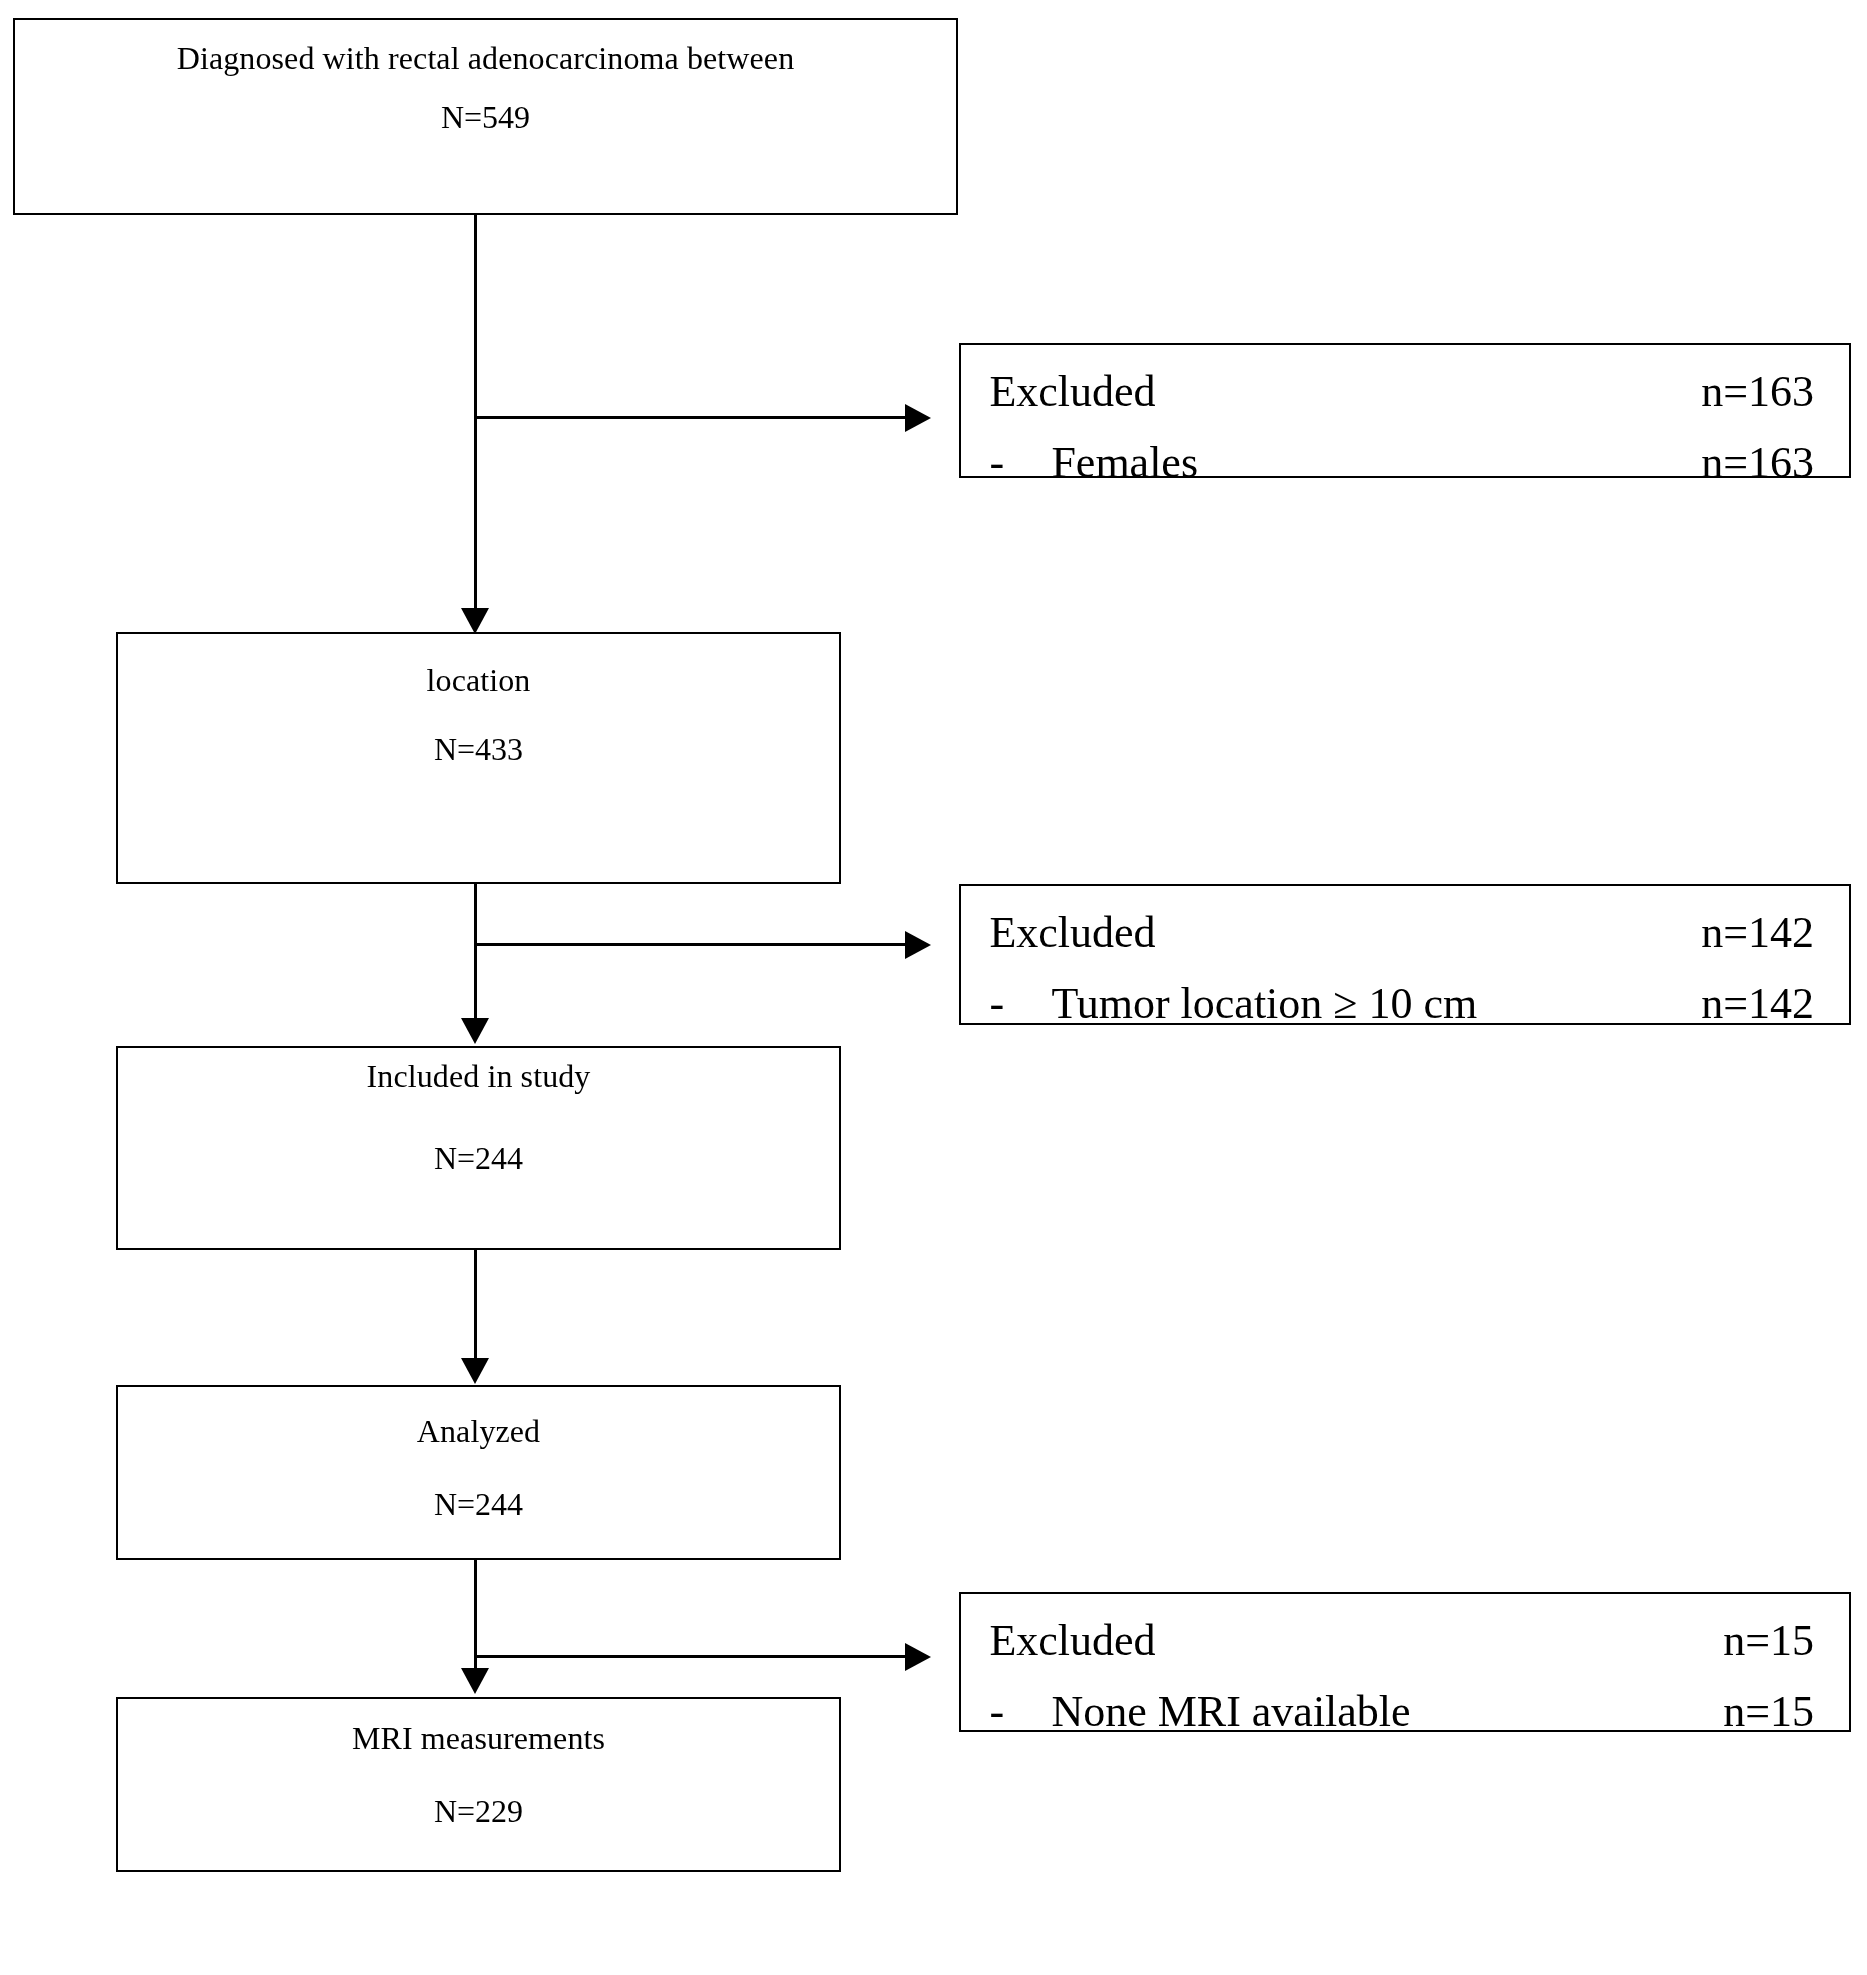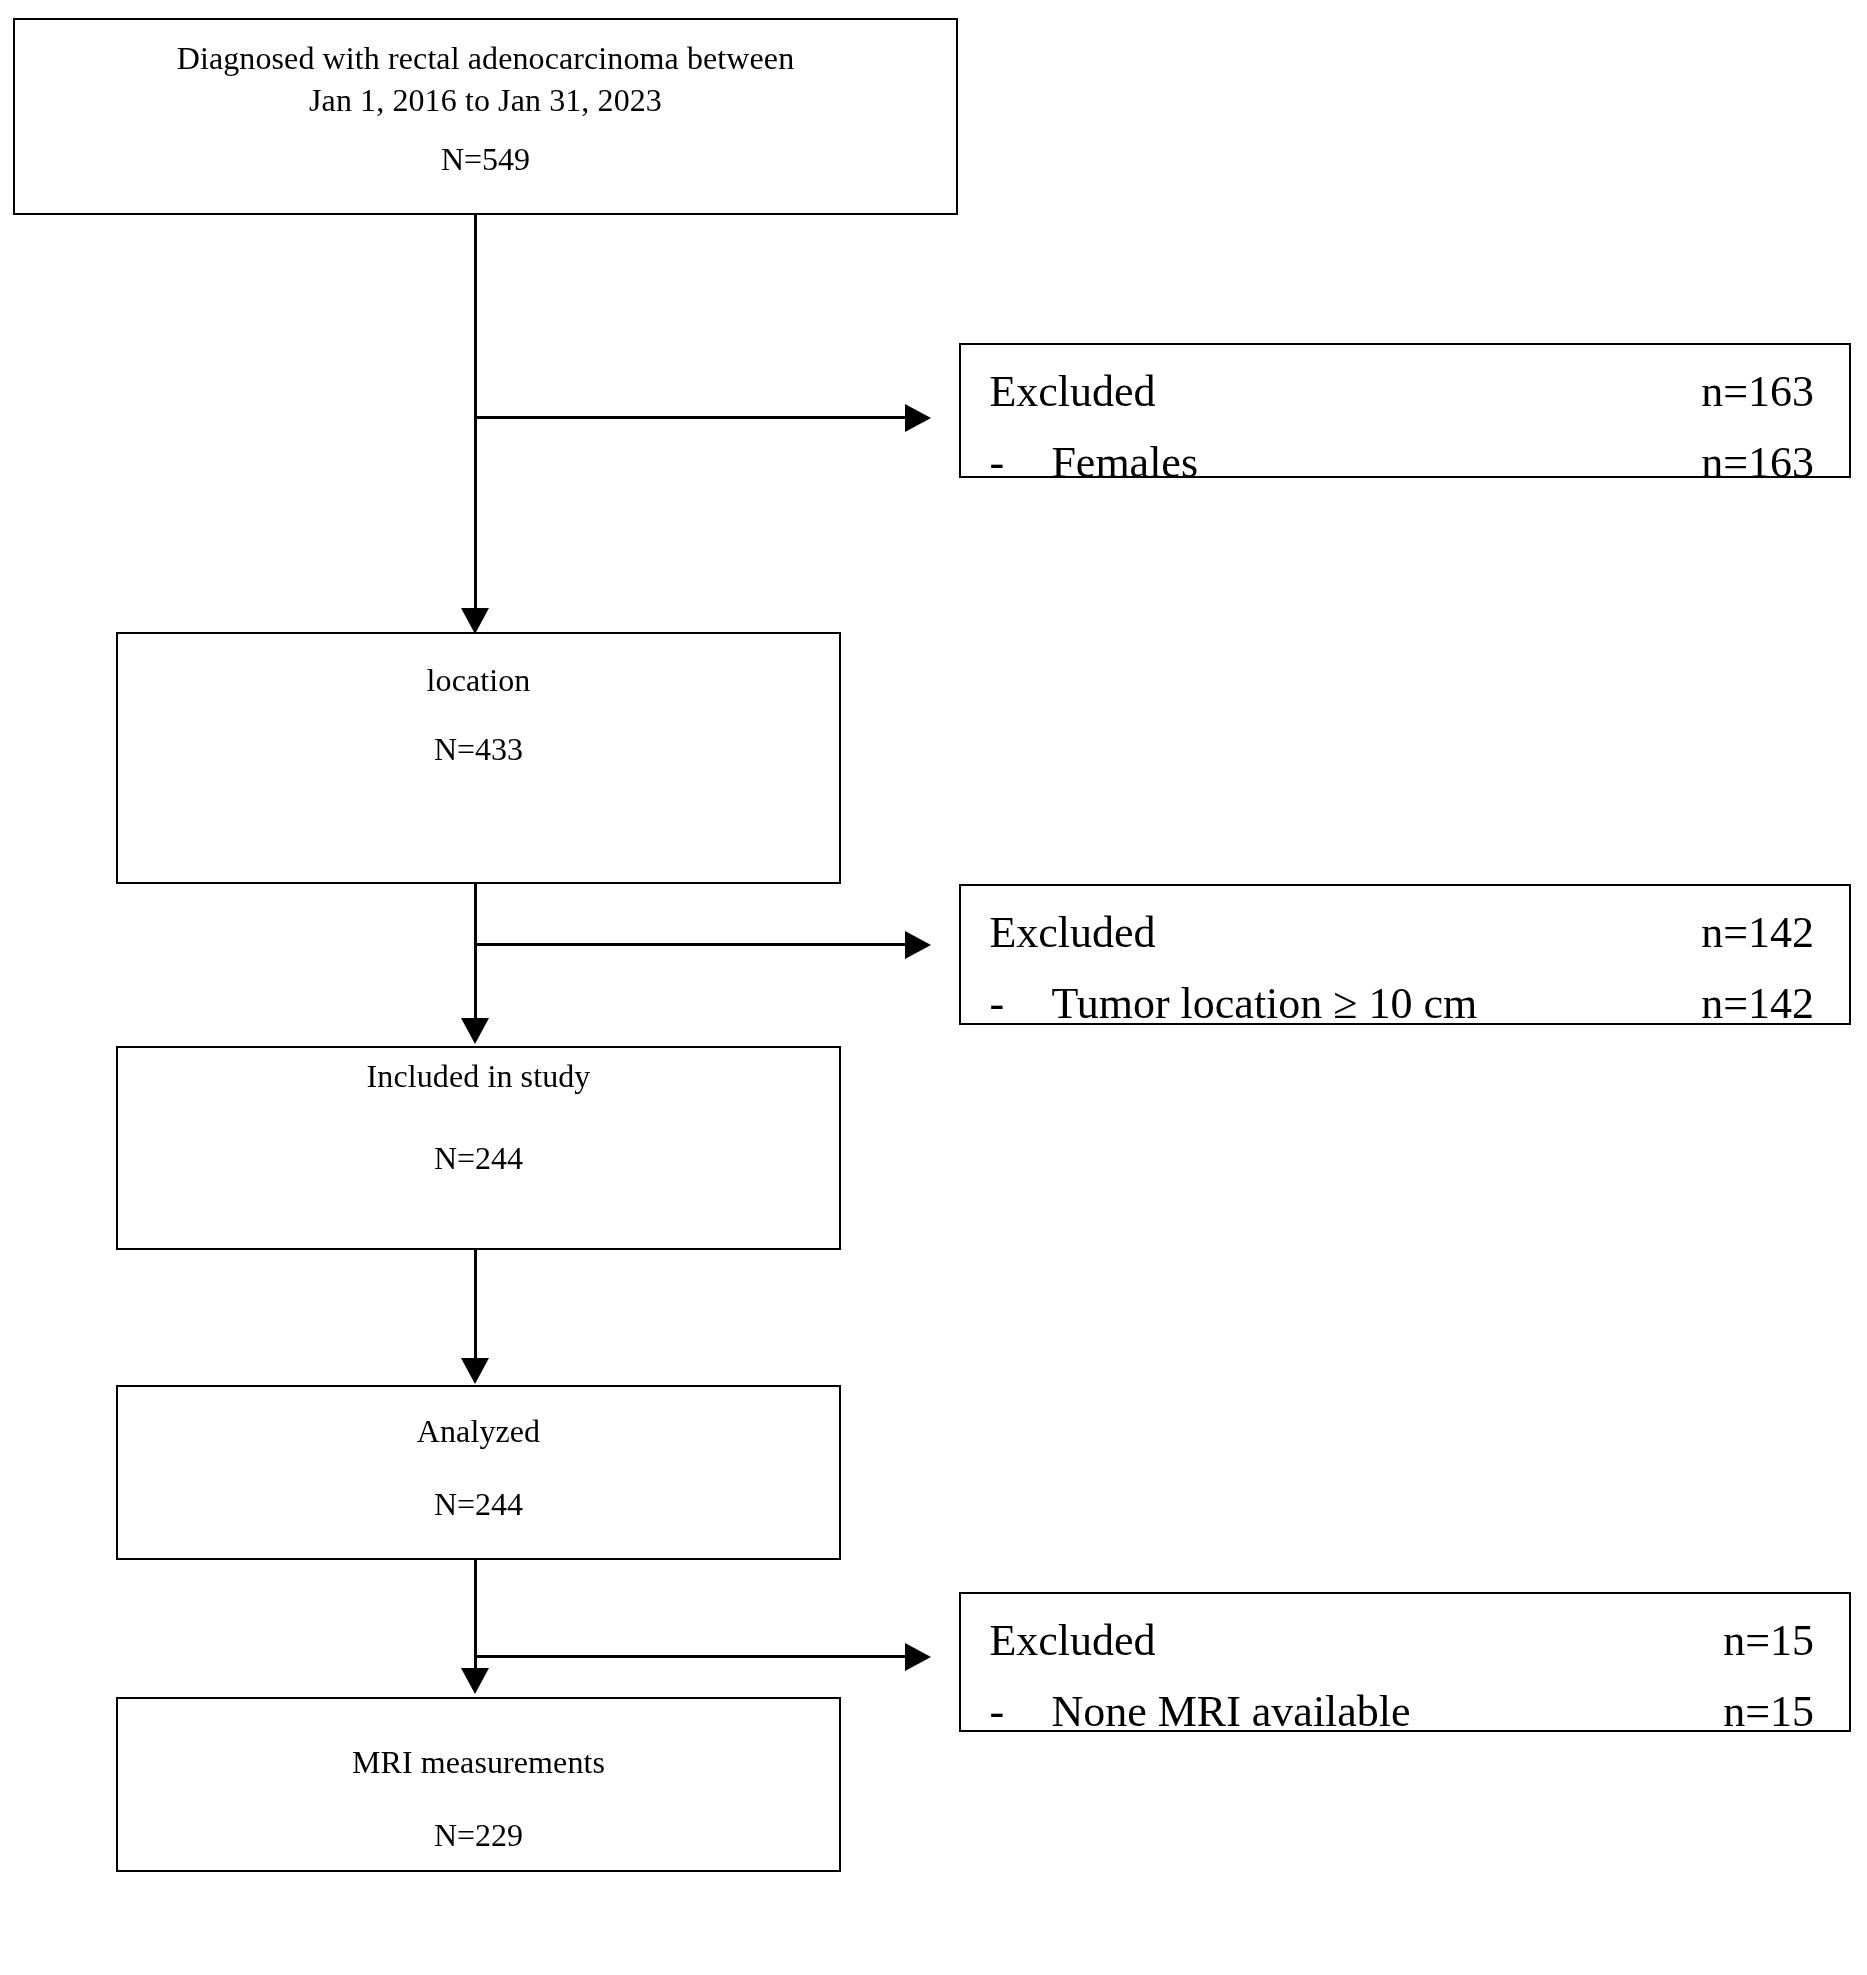--- a/index.html
+++ b/index.html
@@ -113,21 +113,20 @@
     border-left: 26px solid #000000;
   }
 </style>
 </head>
 <body>
 
 <div id="canvas">
 
   <div class="node" style="left:13px; top:18px; width:945px; height:197px; padding-top:17px;">
     <div class="node-line">Diagnosed with rectal adenocarcinoma between</div>
-    <div class="node-line">Jan 1, 2016 to Jan 31, 2023</div>
     <div class="node-count" style="margin-top:17px;">N=549</div>
   </div>
 
   <div class="vline" style="left:474px; top:215px; height:398px;"></div>
   <div class="arrow-down" style="left:461px; top:608px;"></div>
 
   <div class="hline" style="left:474px; top:416px; width:434px;"></div>
   <div class="arrow-right" style="left:905px; top:404px;"></div>
 
   <div class="excl" style="left:959px; top:343px; width:892px; height:135px;">
@@ -201,19 +200,19 @@
     </div>
     <div class="excl-row sub">
       <span class="excl-left">
         <span class="excl-dash">-</span>
         <span>None MRI available</span>
       </span>
       <span class="excl-n">n=15</span>
     </div>
   </div>
 
-  <div class="node" style="left:116px; top:1697px; width:725px; height:175px; padding-top:42px;">
+  <div class="node" style="left:116px; top:1697px; width:725px; height:175px; padding-top:18px;">
     <div class="node-line">MRI measurements</div>
     <div class="node-count" style="margin-top:31px;">N=229</div>
   </div>
 
 </div>
 
 
 </body></html>

